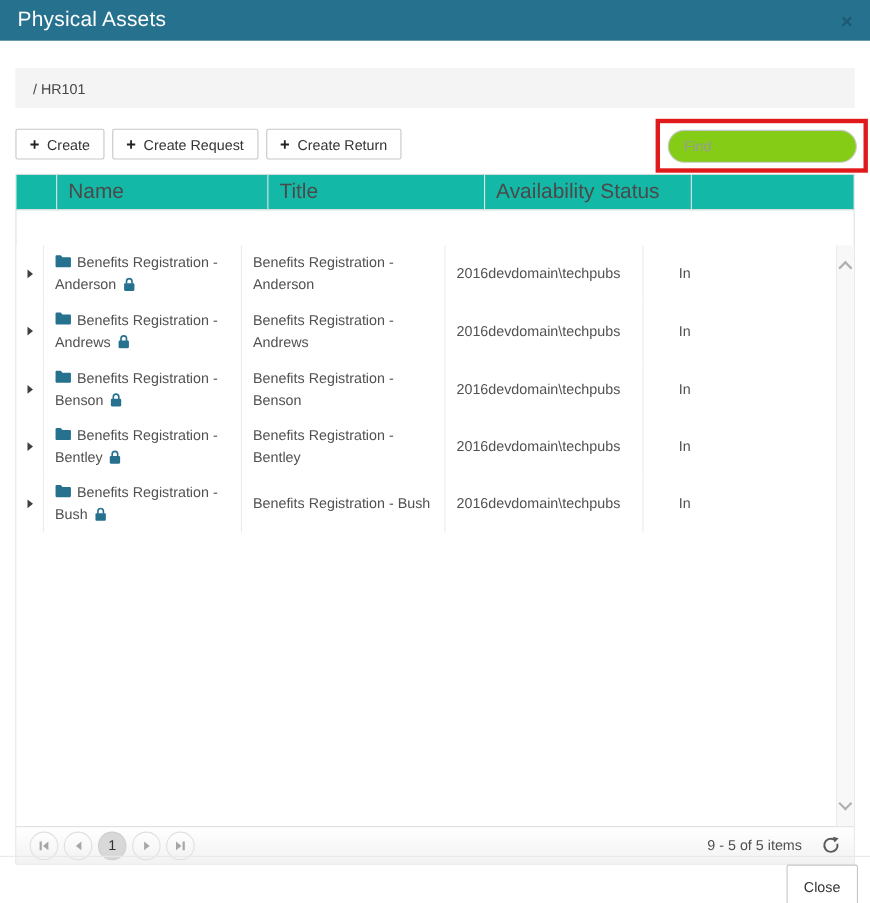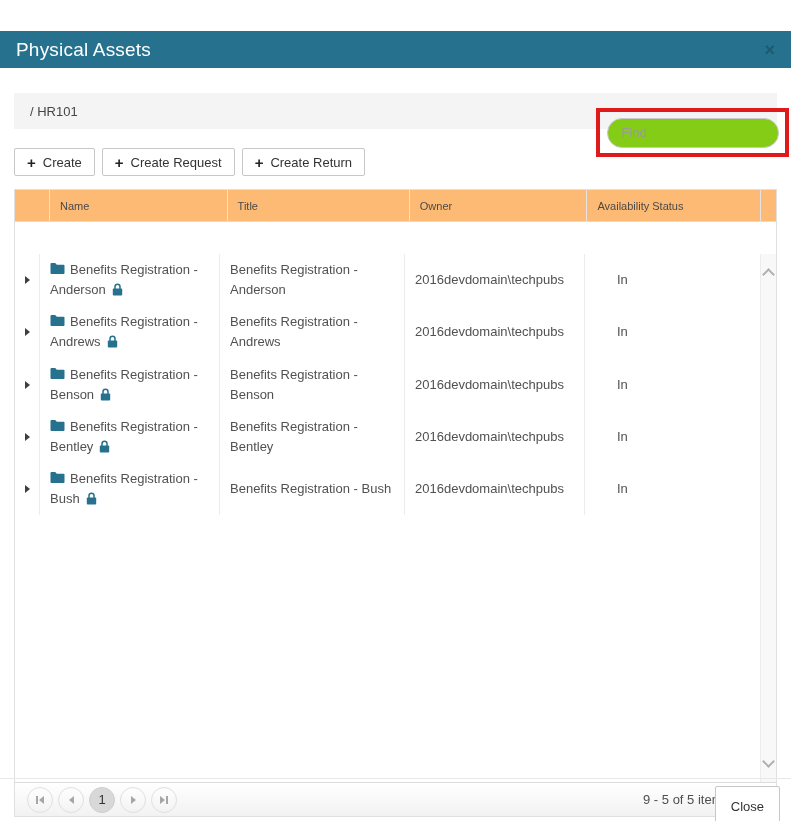--- a/index.html
+++ b/index.html
@@ -7,21 +7,21 @@
   body {
     position:relative;
     font-family:"Liberation Sans", sans-serif;
     background:#fff;
     color:#515151;
     overflow:hidden;
   }
   
   .dlg-header {
     height:37px; background:#26718e;
-    display:flex; align-items:center; padding:0 16px;margin-top:31px;
+    display:flex; align-items:center; padding:0 16px;
   }
   .dlg-title { color:#ffffff; font-size:19px; letter-spacing:.2px; }
   .dlg-close {
     margin-left:auto; color:#1d5a72; font-size:18px; font-weight:700;
     line-height:1; cursor:pointer; user-select:none;
   }
   
   .breadcrumb-bar {
     margin:25px 14px 0; height:36px; background:#f4f4f4;
     display:flex; align-items:center; padding:0 16px;
@@ -48,23 +48,23 @@
     padding:0 14px; font-size:13px; color:#555;
     font-family:inherit; outline:none; background:#84cc16;
   }
   .find-input::placeholder { color:#9a9a9a; }
   
   .grid {
     margin:13px 14px 0; width:763px; box-sizing:border-box;
     border:1px solid #e0e0e0; background:#fff;
   }
   .grid-header {
-    display:flex; height:31px; background:#fdba74;
+    display:flex; height:31px; background:#14b8a6;
     border-bottom:1px solid #dcdcdc;
-    font-size:11px; color:#4a4a4a;gap:12px;
+    font-size:19px; color:#4a4a4a;gap:12px;
   }
   .gh-cell {
     box-sizing:border-box; border-left:1px solid #e4e4e4;
     padding-left:10px; display:flex; align-items:center; height:100%;
   }
   .gh-cell:first-child { border-left:none; }
   .w-expand { width:24px; padding-left:0; }
   .w-name   { width:180px; }
   .w-title  { width:185px; }
   .w-owner  { width:180px; }
@@ -167,21 +167,20 @@
   <div class="annotation-box">
     <input class="find-input" type="text" placeholder="Find" style="">
   </div>
 
   <div class="grid">
 
     <div class="grid-header">
       <div class="gh-cell w-expand"></div>
       <div class="gh-cell w-name">Name</div>
       <div class="gh-cell w-title">Title</div>
-      <div class="gh-cell w-owner">Owner</div>
       <div class="gh-cell w-status">Availability Status</div>
       <div class="gh-cell w-sbspacer"></div>
     </div>
 
     <div class="grid-body">
 
       <div class="grid-row">
         <div class="cell c-expand">
             <span class="tri-right"></span>
           </div>

